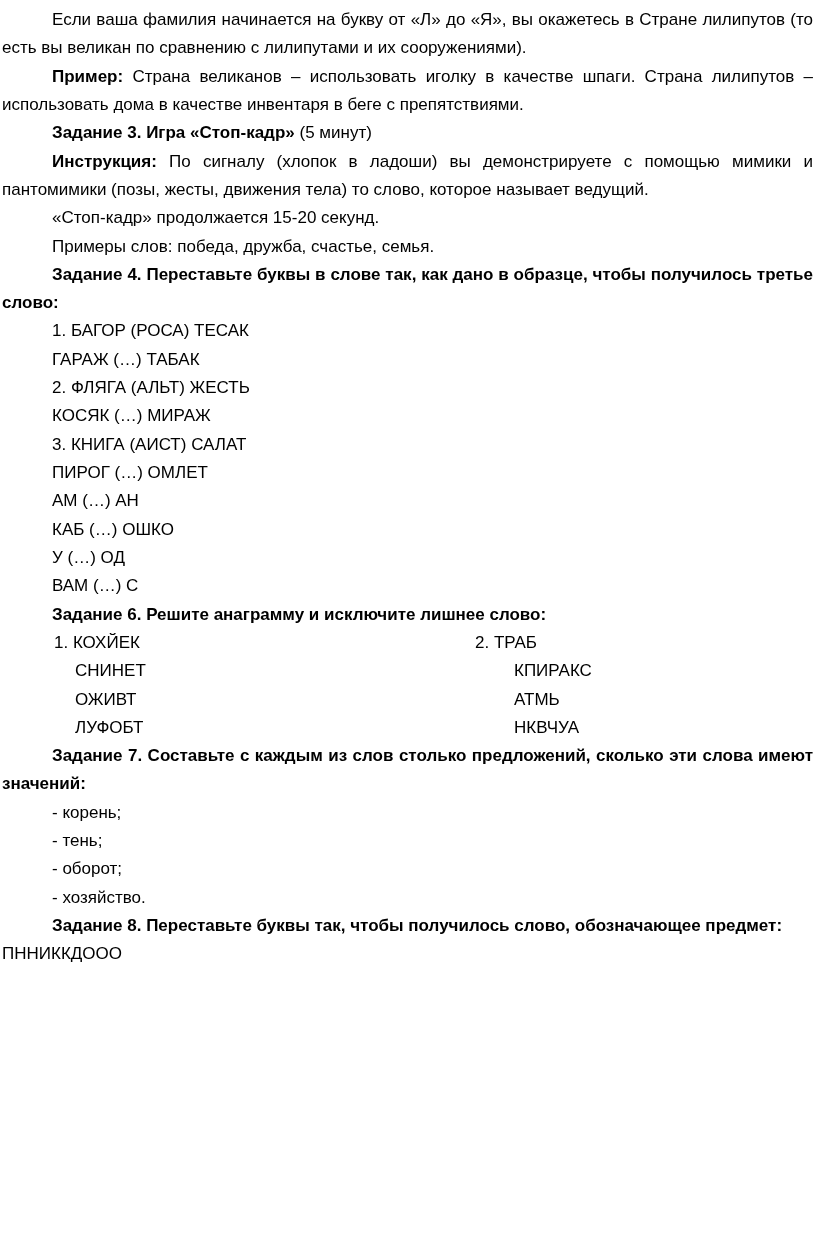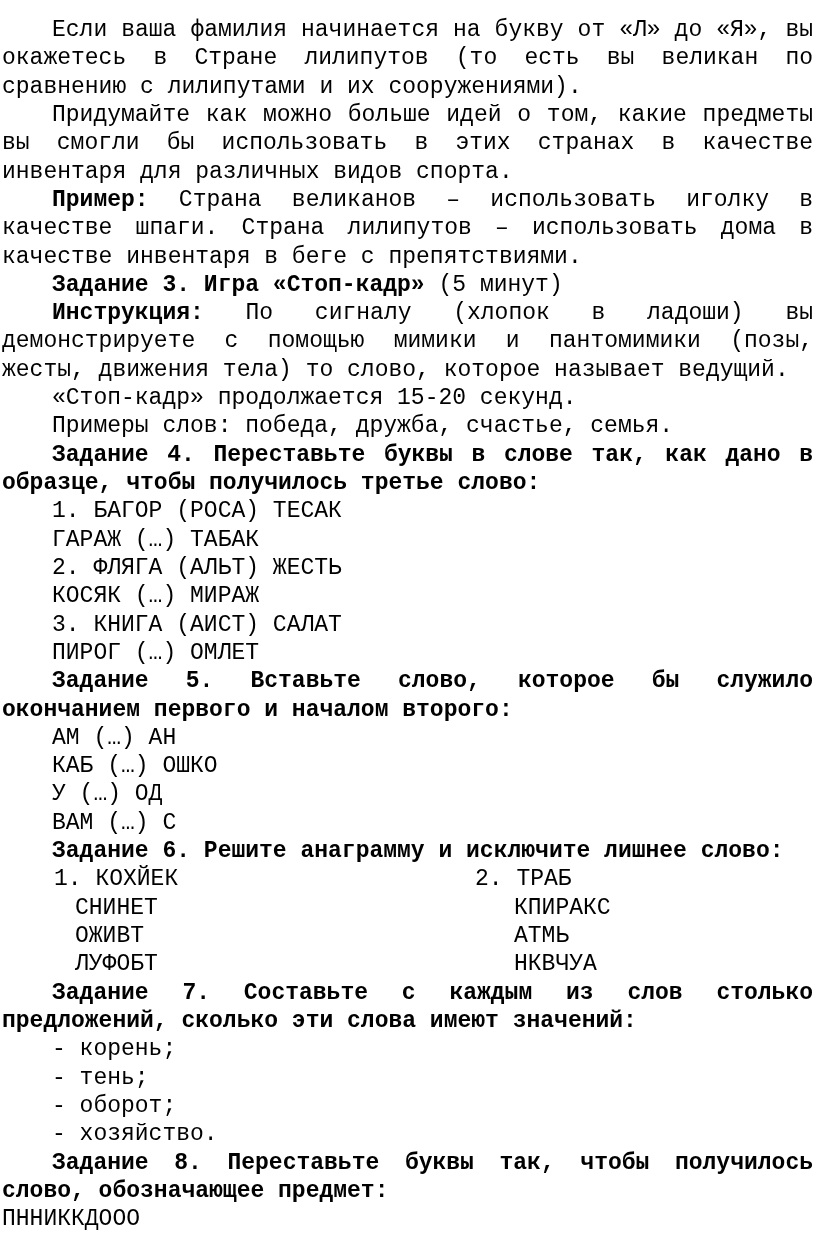--- a/index.html
+++ b/index.html
@@ -6,25 +6,25 @@
     margin: 0;
     padding: 0;
     background: #ffffff;
   }
   body {
     width: 816px;
     height: 1246px;
     overflow: hidden;
   }
   .doc {
-    font-family: Liberation Mono, monospace;
-    font-size: 23px;
+    font-family: Liberation Sans, sans-serif;
+    font-size: 17px;
     line-height: 28.32px;
     color: #000000;
-    padding: 16px 3px 0 2px;
+    padding: 6px 3px 0 2px;
   }
   .para {
     margin: 0;
     text-indent: 50px;
     text-align: justify;
   }
   .b { font-weight: bold; }
   .row2 {
     margin: 0;
     position: relative;
@@ -42,41 +42,39 @@
     text-indent: 0;
   }
 </style>
 </head>
 <body>
 
 <div class="doc">
 
   <p class="para">Если ваша фамилия начинается на букву от «Л» до «Я», вы окажетесь в Стране лилипутов (то есть вы великан по сравнению с лилипутами и их сооружениями).</p>
 
-  <p class="para">Придумайте как можно больше идей о том, какие предметы вы смогли бы использовать в этих странах в качестве инвентаря для различных видов спорта.</p>
 
   <p class="para"><span class="b">Пример: </span><span>Страна великанов – использовать иголку в качестве шпаги. Страна лилипутов – использовать дома в качестве инвентаря в беге с препятствиями.</span></p>
 
   <p class="para"><span class="b">Задание 3. Игра «Стоп-кадр» </span><span>(5 минут)</span></p>
 
   <p class="para"><span class="b">Инструкция: </span><span>По сигналу (хлопок в ладоши) вы демонстрируете с помощью мимики и пантомимики (позы, жесты, движения тела) то слово, которое называет ведущий.</span></p>
 
   <p class="para">«Стоп-кадр» продолжается 15-20 секунд.</p>
 
   <p class="para">Примеры слов: победа, дружба, счастье, семья.</p>
 
   <p class="para b">Задание 4. Переставьте буквы в слове так, как дано в образце, чтобы получилось третье слово:</p>
   <p class="para">1. БАГОР (РОСА) ТЕСАК</p>
   <p class="para">ГАРАЖ (…) ТАБАК</p>
   <p class="para">2. ФЛЯГА (АЛЬТ) ЖЕСТЬ</p>
   <p class="para">КОСЯК (…) МИРАЖ</p>
   <p class="para">3. КНИГА (АИСТ) САЛАТ</p>
   <p class="para">ПИРОГ (…) ОМЛЕТ</p>
 
-  <p class="para b">Задание 5. Вставьте слово, которое бы служило окончанием первого и началом второго:</p>
   <p class="para">АМ (…) АН</p>
   <p class="para">КАБ (…) ОШКО</p>
   <p class="para">У (…) ОД</p>
   <p class="para">ВАМ (…) С</p>
 
   <p class="para b">Задание 6. Решите анаграмму и исключите лишнее слово:</p>
   <p class="row2 r-first"><span class="c1">1. КОХЙЕК</span><span class="c2">2. ТРАБ</span></p>
   <p class="row2 r-rest"><span class="c1">СНИНЕТ</span><span class="c2">КПИРАКС</span></p>
   <p class="row2 r-rest"><span class="c1">ОЖИВТ</span><span class="c2">АТМЬ</span></p>
   <p class="row2 r-rest"><span class="c1">ЛУФОБТ</span><span class="c2">НКВЧУА</span></p>

